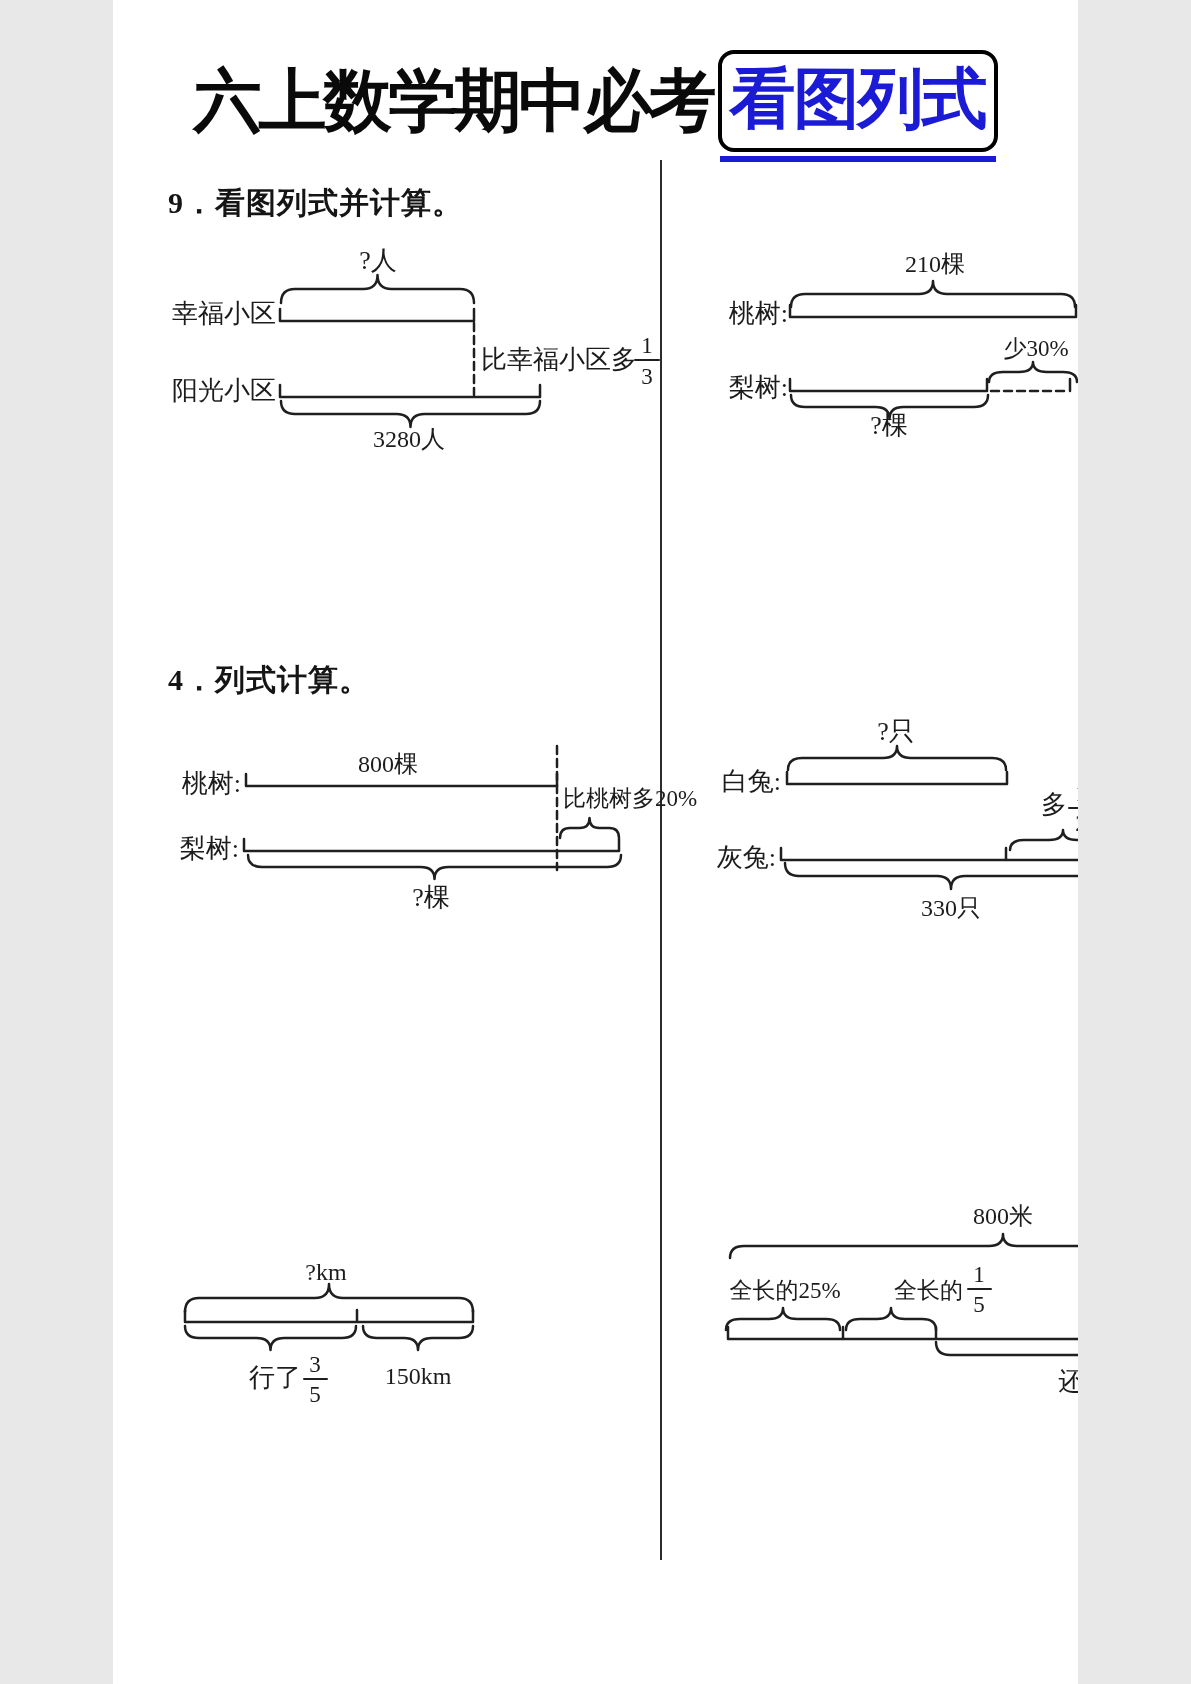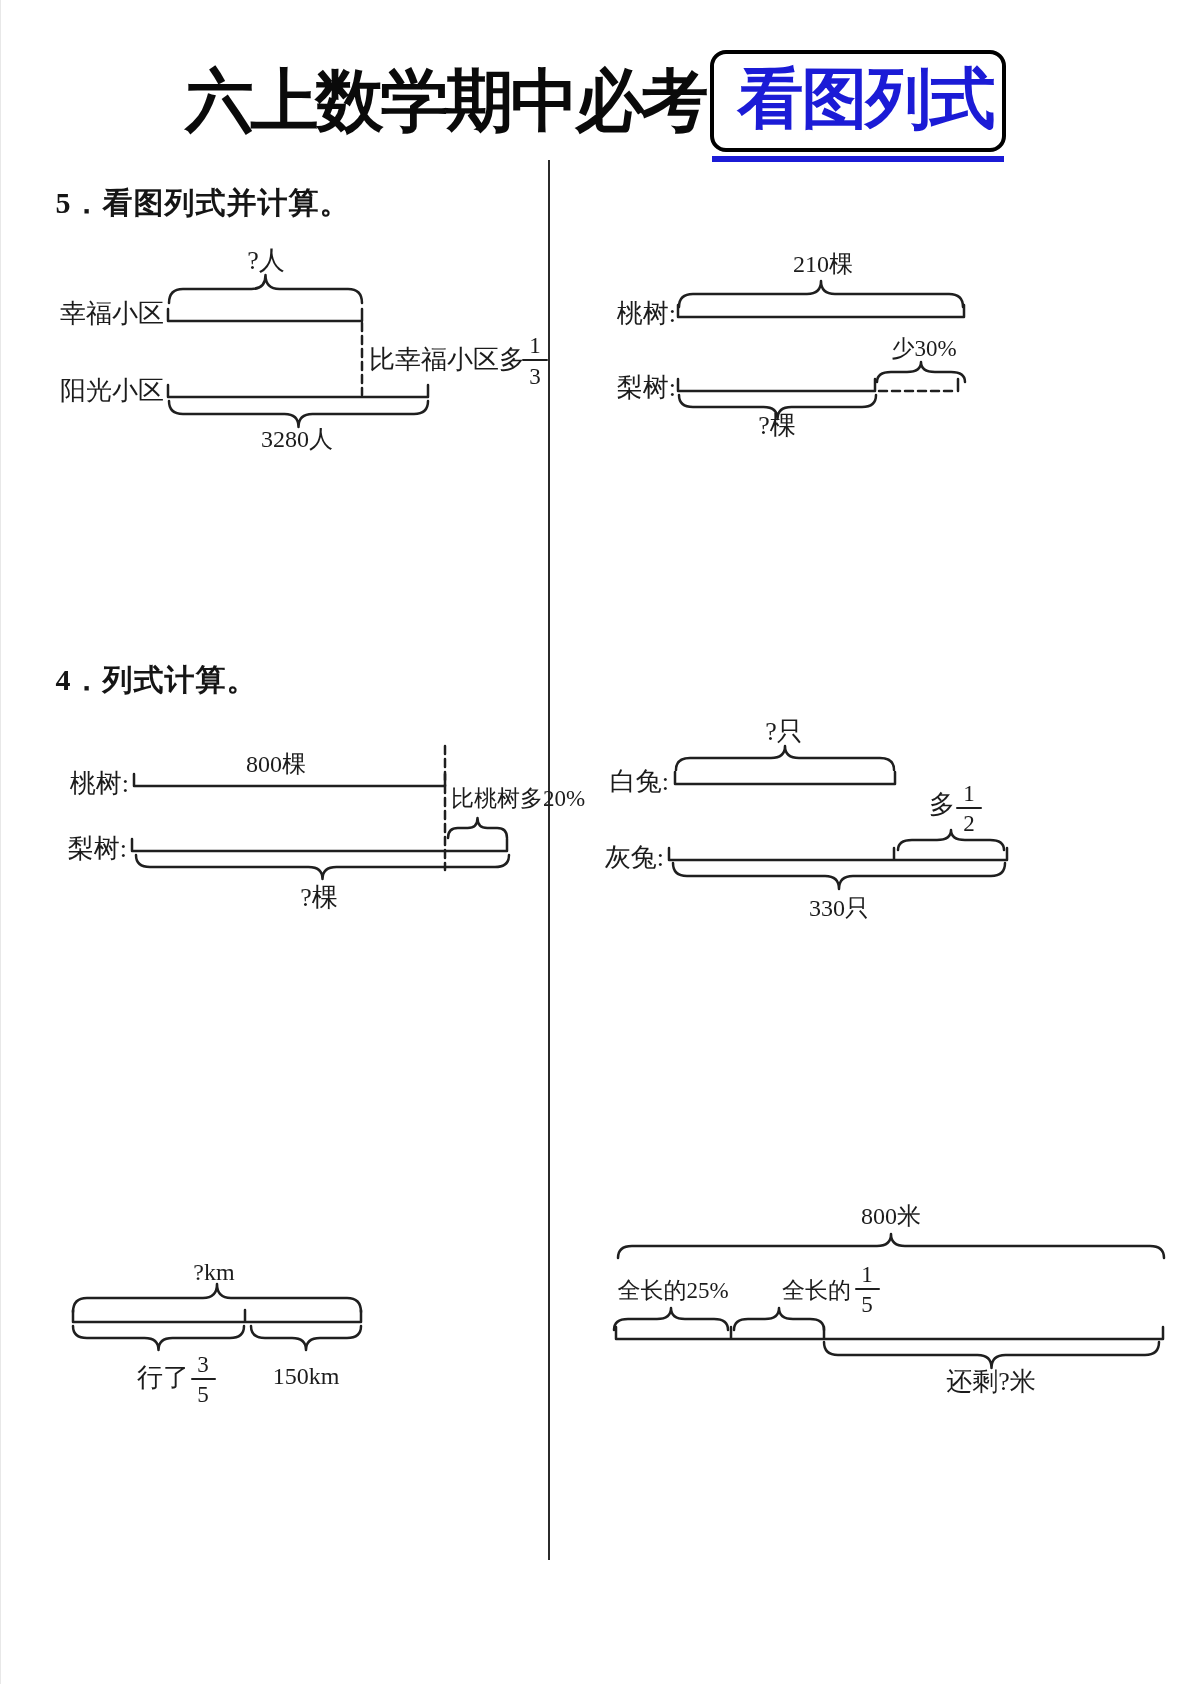--- a/index.html
+++ b/index.html
@@ -1,35 +1,35 @@
 <!DOCTYPE html>
 <html><head>
 <meta charset="utf-8">
 <style>
   html,body { margin:0; padding:0; background:#e8e8e8; }
   .page {
-    position:relative; width:1190px; height:1684px; margin:0 auto;
+    position:relative; width:965px; height:1684px; margin:0 auto;
     background:#ffffff; overflow:hidden;
     font-family:"Liberation Sans","DejaVu Sans",sans-serif;
   }
   
   .title-row {
     position:absolute; top:50px; left:0; width:100%;
     display:flex; justify-content:center; align-items:center;
   }
   .title-plain {
     font-family:"Liberation Sans","DejaVu Sans",sans-serif;
     font-weight:900; font-size:68px; letter-spacing:-3px; color:#0a0a0a;
     white-space:nowrap;
   }
   .title-box-wrap { position:relative; display:inline-block; margin-left:4px; }
   .title-box {
     display:inline-block; font-weight:900; font-size:66px; letter-spacing:-2px;
     color:#1b1bd6; border:4px solid #000; border-radius:16px;
-    padding:0 8px 4px 24px; white-space:nowrap; background:#fff;
+    padding:0 8px 4px 8px; white-space:nowrap; background:#fff;
   }
   .title-underline {
     position:absolute; left:2px; right:2px; bottom:-10px; height:6px;
     background:#1b1bd6;
   }
   
   .col-divider {
     position:absolute; left:547px; top:160px; width:2px; height:1400px;
     background:#2b2b2b;
   }
@@ -61,21 +61,21 @@
   <div class="title-row">
     <span class="title-plain">六上数学期中必考</span>
     <span class="title-box-wrap">
       <span class="title-box">看图列式</span>
       <span class="title-underline"></span>
     </span>
   </div>
 
   <div class="col-divider"></div>
 
-  <div class="ph" style="left:55px; top:183px">5．看图列式并计算。</div>
+  <div class="ph" style="left:55px; top:183px">9．看图列式并计算。</div>
   <svg class="diagram" style="left:50px; top:225px" width="510" height="235" viewBox="0 0 510 235">
     <text x="215" y="44" text-anchor="middle">?人</text>
     <path d="M 118 78 Q 118 64 132 64 H 200.5 Q 214.5 64 214.5 50 Q 214.5 64 228.5 64 H 297 Q 311 64 311 78"></path>
     <text x="113" y="97" text-anchor="end">幸福小区</text>
     <path d="M117 84 V96 H311 V84"></path>
     <line class="dash" x1="311" y1="98" x2="311" y2="170"></line>
     <text x="318" y="143" text-anchor="start">比幸福小区多</text>
     <g>
       <text class="fr" x="484" y="128" text-anchor="middle">1</text>
       <line class="frac" x1="472" y1="135" x2="496" y2="135"></line>

